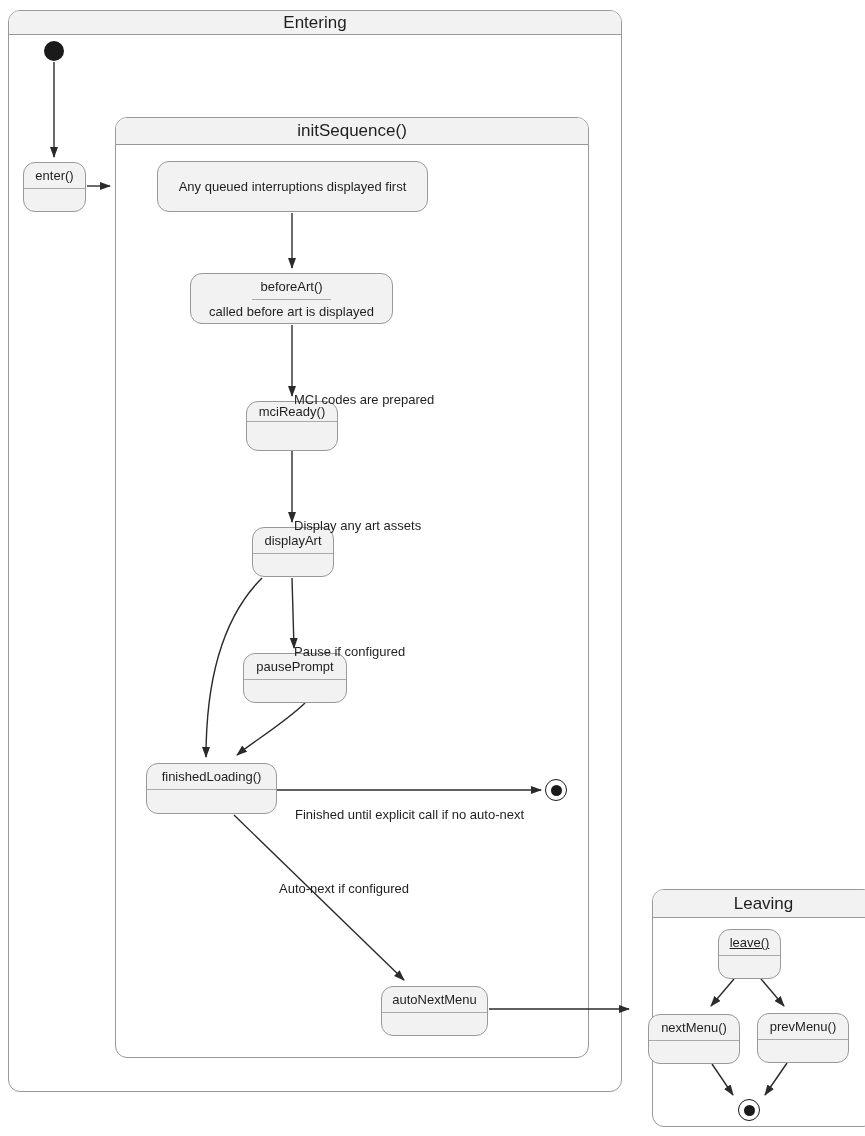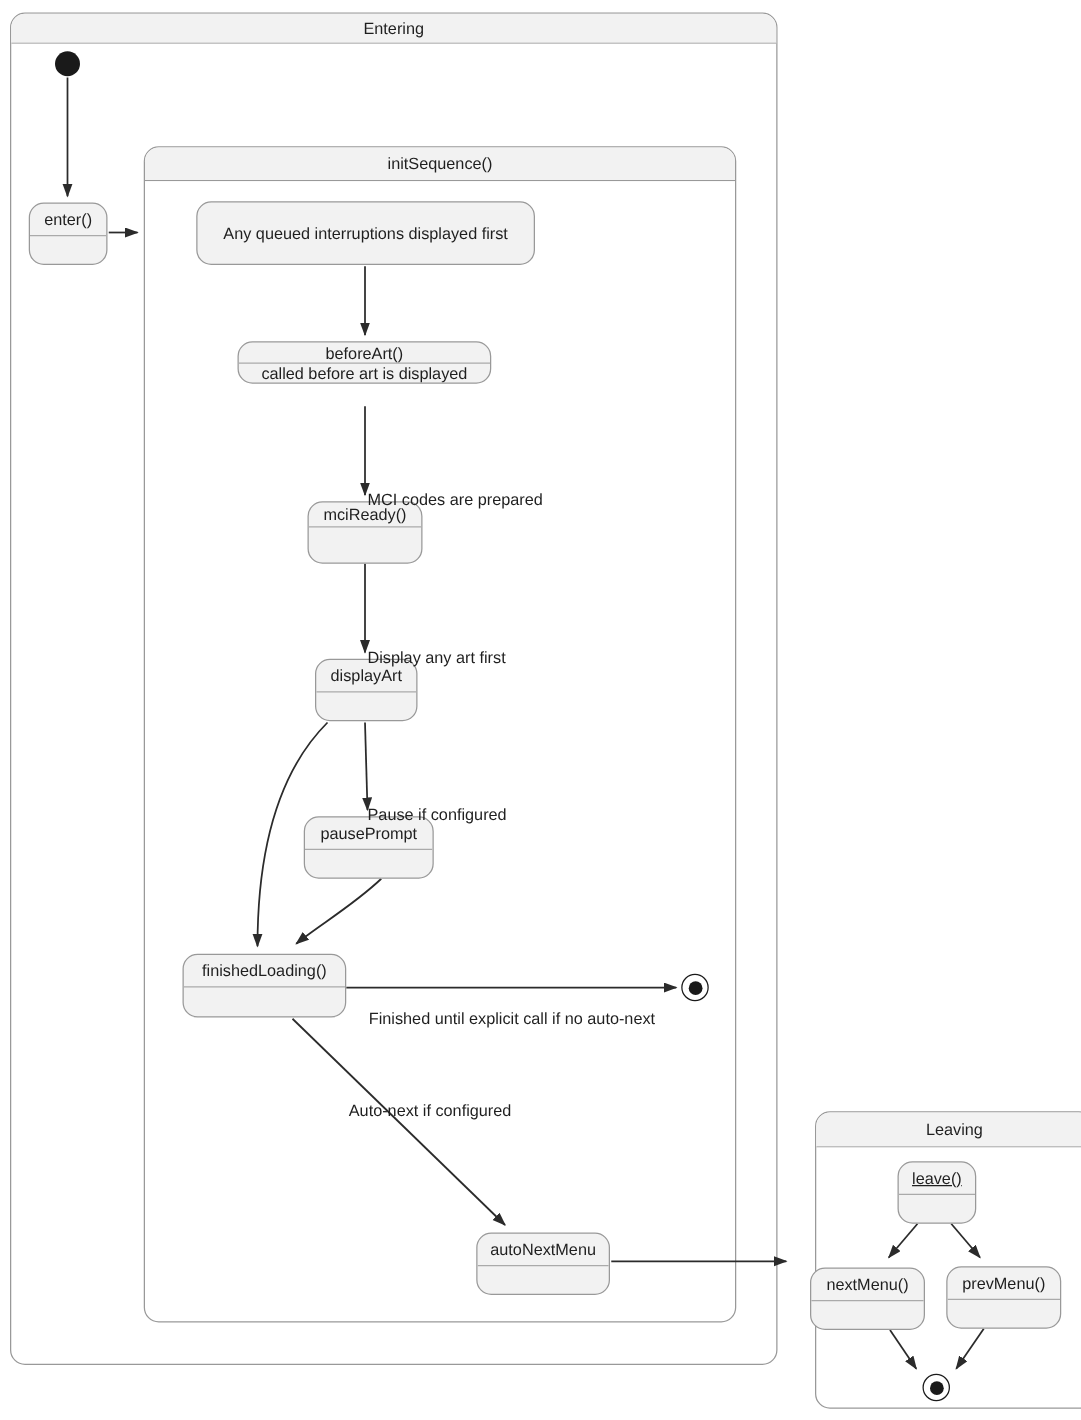--- a/index.html
+++ b/index.html
@@ -8,21 +8,21 @@
     --edge:#2b2b2b;
     --text:#1f1f1f;
   }
   *{box-sizing:border-box;}
   html,body{margin:0;padding:0;background:#ffffff;}
   body{font-family:"Liberation Sans", sans-serif;color:var(--text);}
   .canvas{position:relative;width:865px;height:1136px;background:#ffffff;overflow:hidden;}
 
   
   .container{position:absolute;border:1px solid var(--node-border);border-radius:12px;background:transparent;}
-  .container-title{height:24px;line-height:23px;text-align:center;font-size:13px;
+  .container-title{height:24px;line-height:23px;text-align:center;font-size:17px;
     background:var(--node-fill);border-bottom:1px solid var(--node-border);
     border-radius:11px 11px 0 0;}
 
   
   .state{position:absolute;display:flex;flex-direction:column;border:1px solid var(--node-border);
     border-radius:12px;background:var(--node-fill);overflow:hidden;}
   .state-header{height:26px;display:flex;align-items:center;justify-content:center;
     font-size:13px;border-bottom:1px solid #aaaaaa;padding:0 8px;white-space:nowrap;}
   .state-body{flex:1;display:flex;align-items:center;justify-content:center;
     font-size:13px;padding:0 6px;white-space:nowrap;}
@@ -92,21 +92,21 @@
 
   <div class="state" style="left:23px;top:162px;width:63px;height:50px;">
     <div class="state-header">enter()</div>
     <div class="state-body"></div>
   </div>
 
   <div class="state" style="left:157px;top:161px;width:271px;height:51px;">
     <div class="state-body">Any queued interruptions displayed first</div>
   </div>
 
-  <div class="state" style="left:190px;top:273px;width:203px;height:34px;">
+  <div class="state" style="left:190px;top:273px;width:203px;height:51px;align-items:center;">
     <div class="state-header">beforeArt()</div>
     <div class="state-body">called before art is displayed</div>
   </div>
 
   <div class="state" style="left:246px;top:401px;width:92px;height:50px;gap:28px;">
     <div class="state-header">mciReady()</div>
     <div class="state-body"></div>
   </div>
 
   <div class="state" style="left:252px;top:527px;width:82px;height:50px;">
@@ -138,18 +138,18 @@
     <div class="state-header">nextMenu()</div>
     <div class="state-body"></div>
   </div>
 
   <div class="state" style="left:757px;top:1013px;width:92px;height:50px;">
     <div class="state-header">prevMenu()</div>
     <div class="state-body"></div>
   </div>
 
   <span class="edge-label" style="left:294px;top:356px;">MCI codes are prepared</span>
-  <span class="edge-label" style="left:294px;top:482px;">Display any art first</span>
+  <span class="edge-label" style="left:294px;top:482px;">Display any art assets</span>
   <span class="edge-label" style="left:294px;top:608px;">Pause if configured</span>
   <span class="edge-label" style="left:295px;top:771px;">Finished until explicit call if no auto-next</span>
   <span class="edge-label" style="left:279px;top:845px;">Auto-next if configured</span>
 
 </div>
 
 </body></html>

